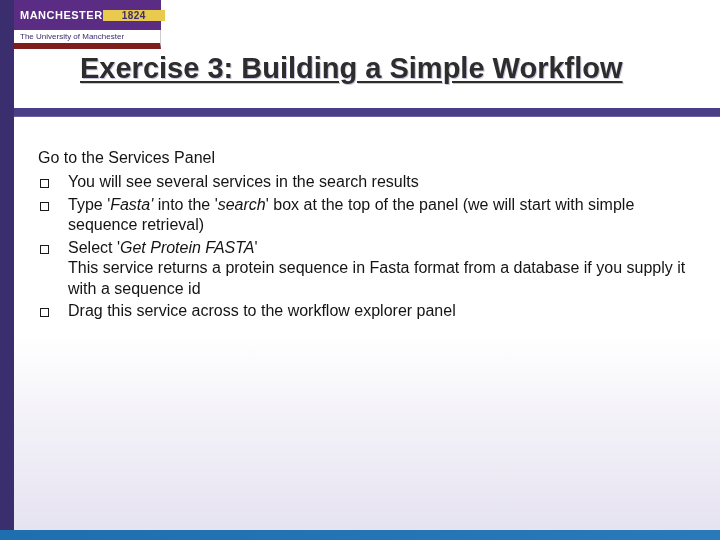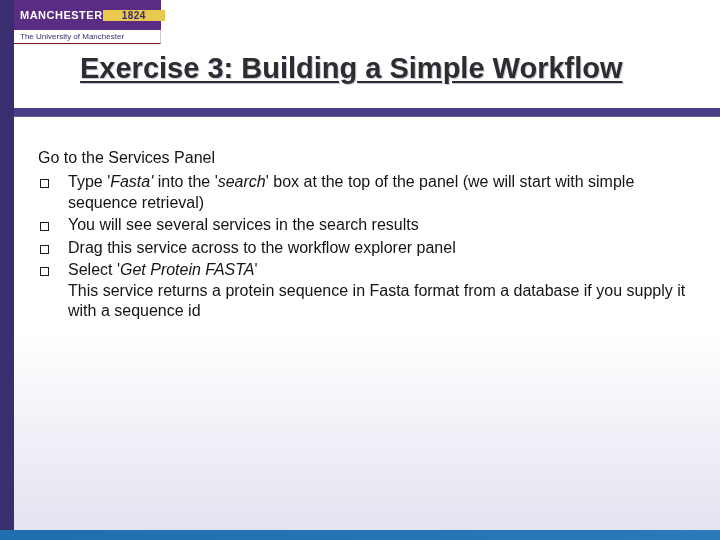--- a/index.html
+++ b/index.html
@@ -21,21 +21,21 @@
   .logo-top{
     background:#5b2c83;color:#fff;height:26px;padding:2px 6px;
     font-size:11px;font-weight:bold;letter-spacing:0.5px;
     display:flex;align-items:center;justify-content:space-between;
   }
   .logo-top .year{
     background:#e9c94e;color:#3a2e6e;padding:0 19px;font-size:10px;
   }
   .logo-bottom{
     background:#fff;color:#3a2e6e;font-size:8px;padding:2px 6px;
-    border-bottom:1px solid #7f1d1d;border-right:1px solid #ccc;
+    border-bottom:6px solid #7f1d1d;border-right:1px solid #ccc;
   }
   
   .title{
     position:absolute;left:80px;top:52px;right:30px;
     font-size:29px;font-weight:bold;color:#2d2d2d;
     text-shadow:1px 1px 0 #c9c5de;
     text-align:left;
     text-decoration:underline;
     text-decoration-color:#2d2d2d;
     text-underline-offset:3px;
@@ -80,28 +80,28 @@
 </div>
 
 <div class="title">Exercise 3: Building a Simple Workflow</div>
 
 <div class="underline-bar"></div>
 
 <div class="content">
   <div class="intro">Go to the Services Panel</div>
   <ul class="bullets">
     <li>
-      <span>Type '</span><span class="it">Fasta'</span><span> into the '</span><span class="it">search</span><span>' box at the top of the panel (we will start with simple sequence retrieval)</span>
-    </li>
-    <li>
       <span>You will see several services in the search results</span>
     </li>
     <li>
-      <span>Drag this service across to the workflow explorer panel</span>
+      <span>Type '</span><span class="it">Fasta'</span><span> into the '</span><span class="it">search</span><span>' box at the top of the panel (we will start with simple sequence retrieval)</span>
     </li>
     <li>
       <span>Select '</span><span class="it">Get Protein FASTA</span><span>'</span>
       <div>This service returns a protein sequence in Fasta format from a database if you supply it with a sequence id</div>
+    </li>
+    <li>
+      <span>Drag this service across to the workflow explorer panel</span>
     </li>
   </ul>
 </div>
 
 <div class="bottom-strip"></div>
 
 </body></html>

